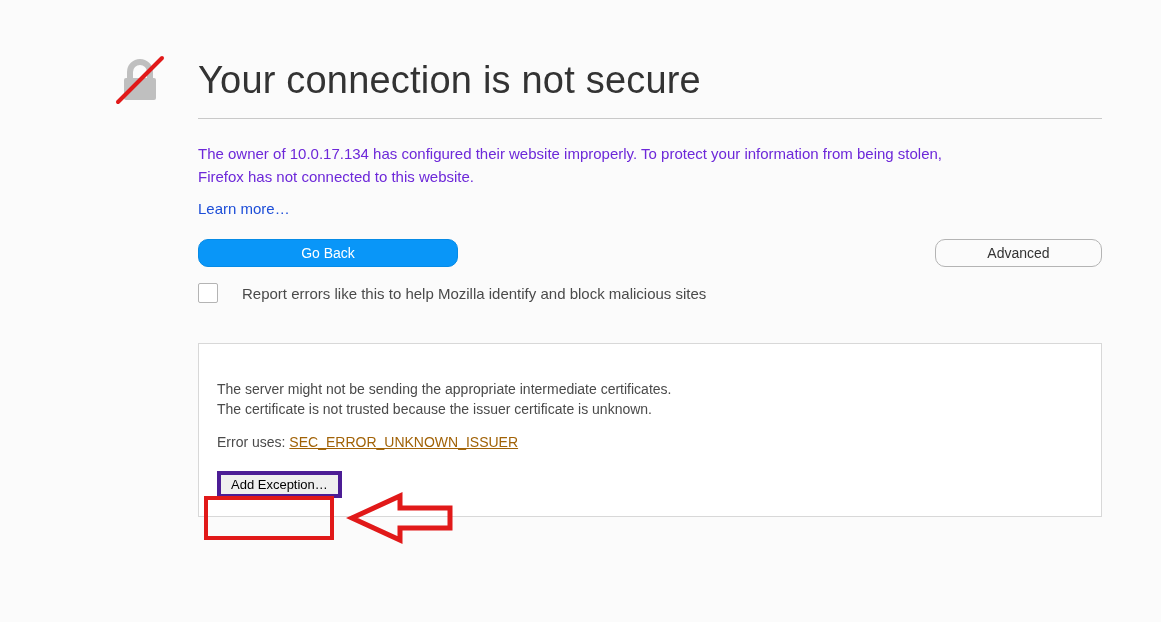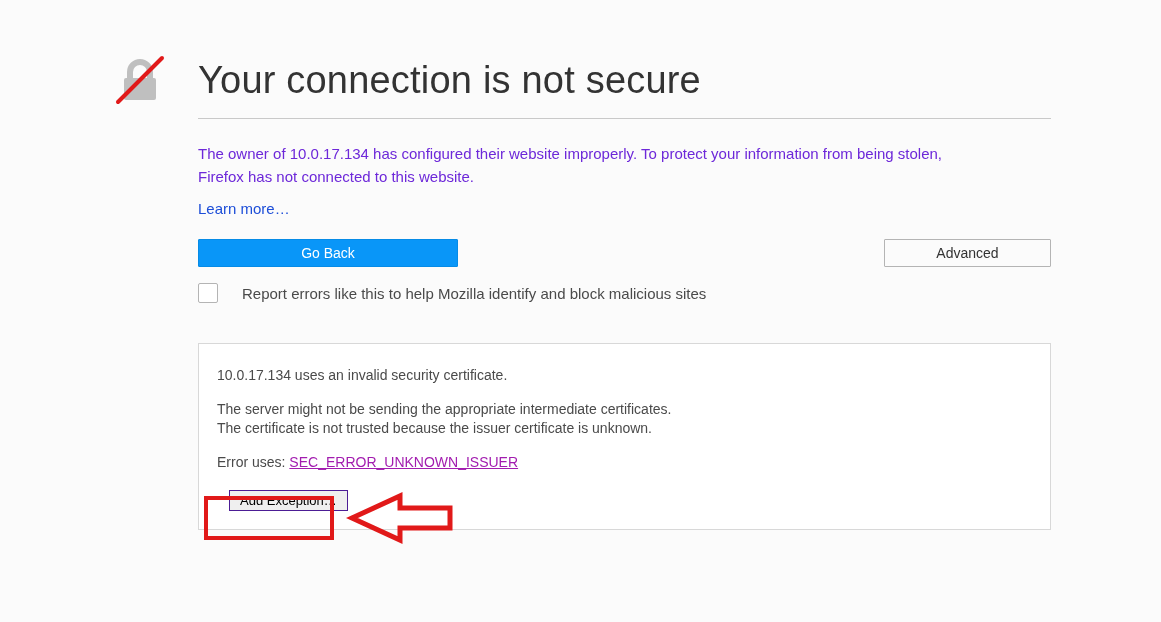--- a/index.html
+++ b/index.html
@@ -8,21 +8,21 @@
     padding: 0;
     width: 1161px;
     height: 622px;
     background: #fbfbfb;
     font-family: "Segoe UI", Arial, sans-serif;
     color: #333;
     overflow: hidden;
   }
   .page {
     position: relative;
-    padding: 50px 110px 0 110px;
+    padding: 50px 59px 0 110px;
   }
   .header-row {
     display: flex;
     align-items: center;
     gap: 28px;
     margin-bottom: 8px;
   }
   .lock-icon svg { display: block; }
   .title {
     font-size: 38px;
@@ -54,21 +54,21 @@
     margin-bottom: 22px;
   }
   .btn-row {
     display: flex;
     justify-content: space-between;
     margin-bottom: 16px;
   }
   .btn {
     height: 28px;
     font-size: 14px;
-    border-radius: 1px;
+    border-radius: 10px;
     cursor: pointer;
     display: inline-flex;
     align-items: center;
     justify-content: center;
   }
   .btn-primary {
     width: 260px;
     background: #0996f8;
     color: #fff;
     border: 1px solid #068be6;
@@ -102,34 +102,33 @@
     background: #fff;
     padding: 22px 18px 18px 18px;
     font-size: 14px;
     line-height: 1.4;
     color: #4a4a4a;
     position: relative;
   }
   .details-box p { margin: 0; }
   .details-gap { height: 14px; }
   .error-code-link {
-    color: #a21caf;
+    color: #a16207;
     text-decoration: underline;
     cursor: pointer;
   }
   .add-exception-btn {
     margin-top: 18px;
     background: #efefef;
-    border: 1px solid #4c1d95;
+    border: 4px solid #4c1d95;
     padding: 2px 10px;
     font-size: 13px;
     font-family: inherit;
     cursor: pointer;
     display: inline-block;
-    margin-left: 12px;
   }
   
   .annotation-box {
     position: absolute;
     border: 4px solid #e11919;
     pointer-events: none;
   }
   .annotation-arrow {
     position: absolute;
     pointer-events: none;
@@ -163,21 +162,20 @@
       <div class="btn btn-primary">Go Back</div>
       <div class="btn btn-secondary">Advanced</div>
     </div>
 
     <div class="report-row">
       <div class="checkbox"></div>
       <div class="report-label">Report errors like this to help Mozilla identify and block malicious sites</div>
     </div>
 
     <div class="details-box">
-      <p>10.0.17.134 uses an invalid security certificate.</p>
       <div class="details-gap"></div>
       <p>The server might not be sending the appropriate intermediate certificates.</p>
       <p>The certificate is not trusted because the issuer certificate is unknown.</p>
       <div class="details-gap"></div>
       <p>
         <span>Error uses: </span><span class="error-code-link">SEC_ERROR_UNKNOWN_ISSUER</span>
       </p>
       <button class="add-exception-btn">Add Exception…</button>
     </div>
   </div>

